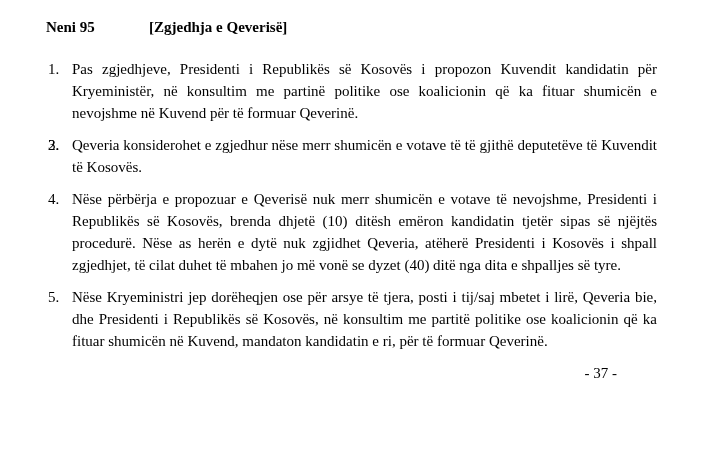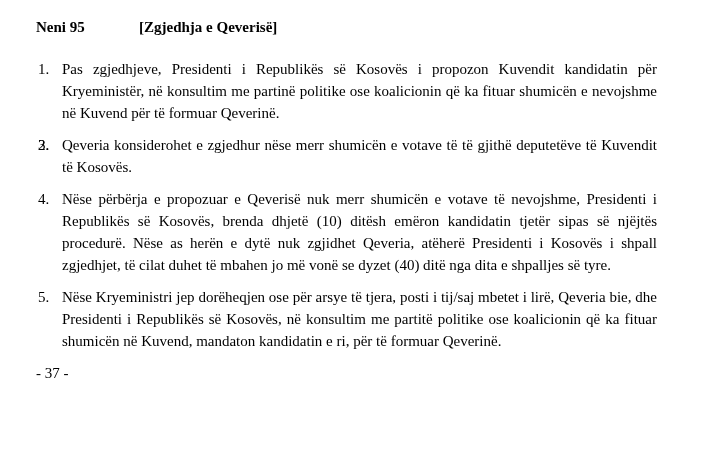--- a/index.html
+++ b/index.html
@@ -12,21 +12,21 @@
       height: 470px;
       overflow: hidden;
       font-family: "Liberation Serif", "DejaVu Serif", serif;
       font-size: 15px;
       color: #000000;
     }
     .page {
       box-sizing: border-box;
       width: 703px;
       height: 348px;
-      padding: 16px 46px 0 36px;
+      padding: 16px 46px 0 46px;
       background: #ffffff;
     }
     .doc-title {
       font-weight: bold;
       line-height: 22px;
       margin-bottom: 20px;
       white-space: nowrap;
     }
     .art-num {
       display: inline-block;
@@ -45,21 +45,21 @@
       text-align: justify;
     }
     .clauses li .num {
       position: absolute;
       left: 2px;
       top: 0;
       text-align: left;
     }
     .page-number {
       margin-right: 40px;
-      text-align: left;
+      text-align: right;
       line-height: 22px;
     }
   </style>
 </head>
 <body>
 
 <div class="page">
 
   <div class="doc-title">
     <span class="art-num">Neni 95</span><span class="art-title">[Zgjedhja e Qeverisë]</span>

